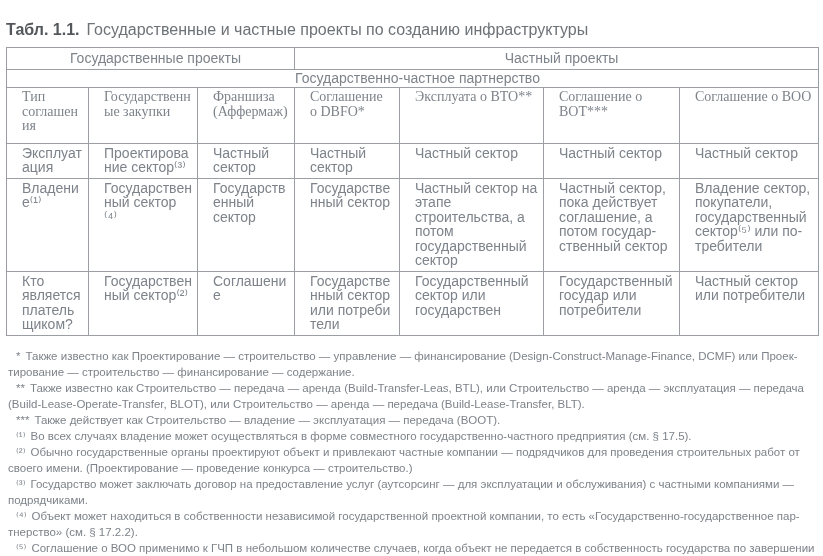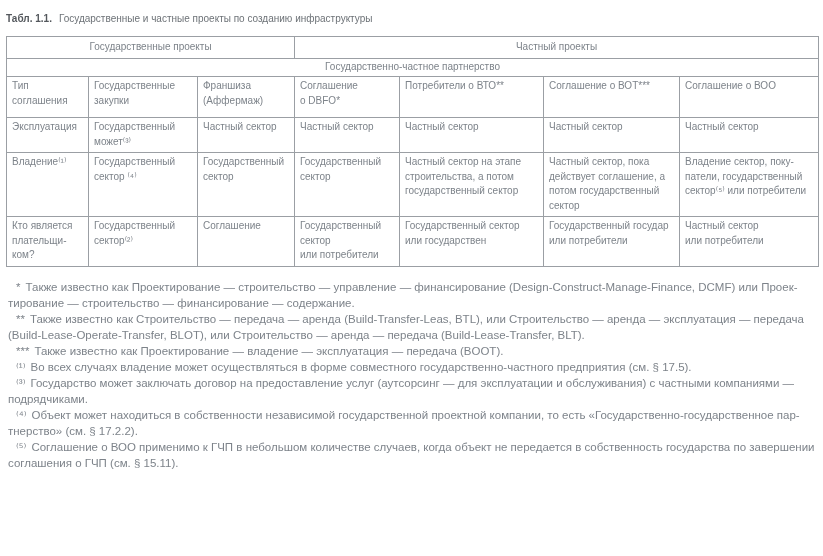--- a/index.html
+++ b/index.html
@@ -7,51 +7,51 @@
   body {
     background: #ffffff;
     font-family: "Liberation Sans", "DejaVu Sans", sans-serif;
     color: #7d838a;
     overflow: hidden;
   }
   .page { padding: 3px 5px 0 6px; }
 
   
   .title {
-    font-size: 10px;
+    font-size: 16px;
     line-height: 18px;
     color: #6d7277;
-    margin: 7px 0 8px 0;
+    margin: 18px 0 8px 0;
   }
   .title .title-label {
     font-weight: bold;
     color: #53575c;
     margin-right: 7px;
   }
 
   
   table.infra {
     border-collapse: collapse;
     table-layout: fixed;
     width: 812px;
   }
   table.infra td {
     border: 1px solid #9b9fa4;
-    font-size: 10px;
+    font-size: 14px;
     line-height: 14.5px;
     color: #7d838a;
     vertical-align: top;
     text-align: left;
-    padding: 2px 5px 3px 5px;
+    padding: 2px 5px 3px 15px;
     word-wrap: break-word;
   }
   table.infra td.center { text-align: center; }
   table.infra tr.group-row td { padding-top: 3px; padding-bottom: 3px; }
   table.infra tr.banner-row td { padding-top: 1px; padding-bottom: 2px; }
-  table.infra tr.colhead-row td { padding-bottom: 9px; }
+  table.infra tr.colhead-row td { padding-bottom: 9px; font-family: Liberation Serif, serif; }
 
   
   .footnotes { margin-top: 12px; padding-left: 2px; padding-right: 2px; }
   .footnote {
     font-size: 11.5px;
     line-height: 16px;
     color: #7d838a;
     text-indent: 8px;
   }
   .fn-marker { margin-right: 5px; }
@@ -79,27 +79,27 @@
         <td class="center" colspan="4">Частный проекты</td>
       </tr>
       <tr class="banner-row">
         <td class="center" colspan="7">Государственно-частное партнерство</td>
       </tr>
       <tr class="colhead-row">
         <td>Тип соглашения</td>
         <td>Государственные закупки</td>
         <td>Франшиза (Аффермаж)</td>
         <td>Соглашение о&nbsp;DBFO*</td>
-        <td>Потребители о ВТО**</td>
+        <td>Эксплуата о ВТО**</td>
         <td>Соглашение о ВОТ***</td>
         <td>Соглашение о ВОО</td>
       </tr>
       <tr>
         <td>Эксплуата­ция</td>
-        <td>Государственный может⁽³⁾</td>
+        <td>Проектирование сектор⁽³⁾</td>
         <td>Частный сек­тор</td>
         <td>Частный сектор</td>
         <td>Частный сектор</td>
         <td>Частный сектор</td>
         <td>Частный сектор</td>
       </tr>
       <tr>
         <td>Владение⁽¹⁾</td>
         <td>Государственный сектор ⁽⁴⁾</td>
         <td>Государствен­ный сектор</td>
@@ -116,20 +116,21 @@
         <td>Государственный сек­тор или государствен</td>
         <td>Государственный государ или потреби­тели</td>
         <td>Частный сектор или&nbsp;потребители</td>
       </tr>
     </tbody>
   </table>
 
   <div class="footnotes">
     <p class="footnote"><span class="fn-marker">*</span><span>Также известно как Проектирование — строительство — управление — финансирование (Design-Construct-Manage-Finance, DCMF) или Проек­тирование — строительство — финансирование — содержание.</span></p>
     <p class="footnote"><span class="fn-marker">**</span><span>Также известно как Строительство — передача — аренда (Build-Transfer-Leas, BTL), или Строительство — аренда — эксплуатация — передача (Build-Lease-Operate-Transfer, BLOT), или Строительство — аренда — передача (Build-Lease-Transfer, BLT).</span></p>
-    <p class="footnote"><span class="fn-marker">***</span><span>Также известно как Проектирование — владение — эксплуатация — передача (BOOT).</span></p>
+    <p class="footnote"><span class="fn-marker">***</span><span>Также действует как Строительство — владение — эксплуатация — передача (BOOT).</span></p>
     <p class="footnote"><span class="fn-marker">⁽¹⁾</span><span>Во всех случаях владение может осуществляться в форме совместного государственно-частного предприятия (см. § 17.5).</span></p>
+    <p class="footnote"><span class="fn-marker">⁽²⁾</span><span>Обычно государственные органы проектируют объект и привлекают частные компании — подрядчиков для проведения строительных работ от своего имени. (Проектирование — проведение конкурса — строительство.)</span></p>
     <p class="footnote"><span class="fn-marker">⁽³⁾</span><span>Государство может заключать договор на предоставление услуг (аутсорсинг — для эксплуатации и обслуживания) с частными компаниями — подрядчиками.</span></p>
     <p class="footnote"><span class="fn-marker">⁽⁴⁾</span><span>Объект может находиться в собственности независимой государственной проектной компании, то есть «Государственно-государственное пар­тнерство» (см. § 17.2.2).</span></p>
     <p class="footnote"><span class="fn-marker">⁽⁵⁾</span><span>Соглашение о ВОО применимо к ГЧП в небольшом количестве случаев, когда объект не передается в собственность государства по заверше­нии соглашения о ГЧП (см. § 15.11).</span></p>
   </div>
 
 </div>
 
 </body></html>

